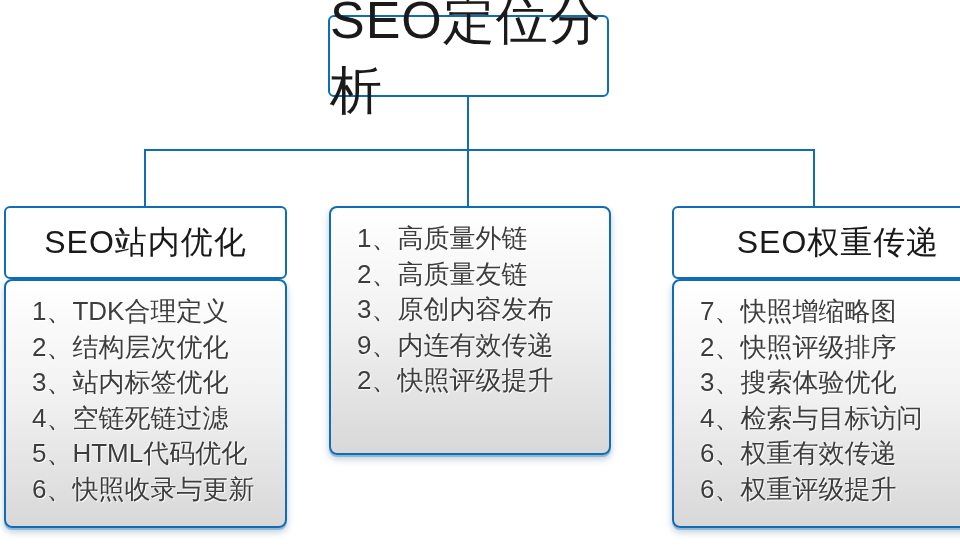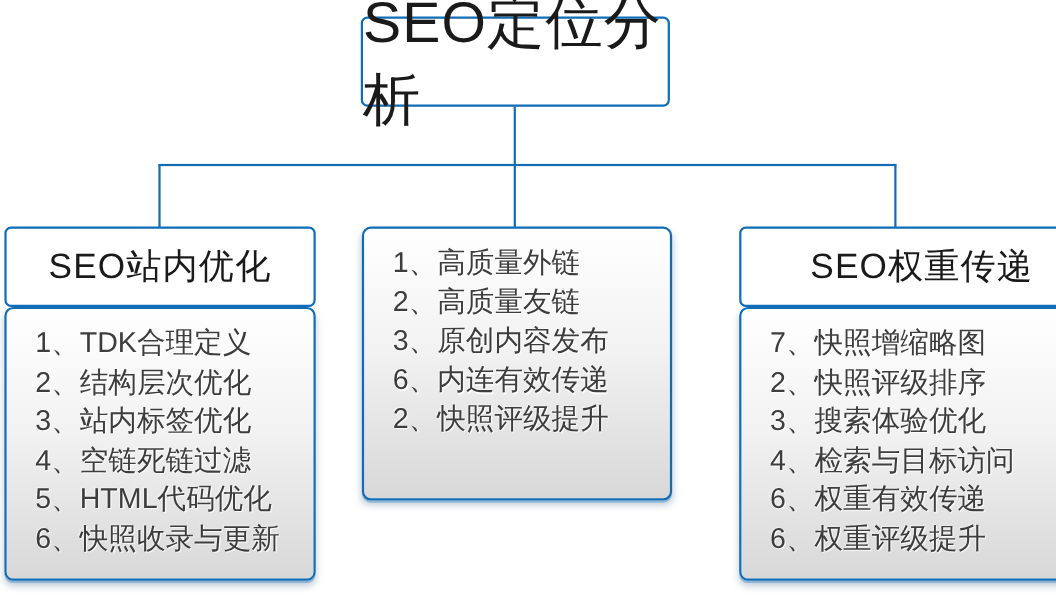--- a/index.html
+++ b/index.html
@@ -85,21 +85,21 @@
       <div class="item">5、HTML代码优化</div>
       <div class="item">6、快照收录与更新</div>
     </div>
   </div>
 
   <div class="column col-2">
     <div class="list-box">
       <div class="item">1、高质量外链</div>
       <div class="item">2、高质量友链</div>
       <div class="item">3、原创内容发布</div>
-      <div class="item">6、内连有效传递</div>
+      <div class="item">9、内连有效传递</div>
       <div class="item">2、快照评级提升</div>
     </div>
   </div>
 
   <div class="column col-3">
     <div class="header-box">
       <span>SEO权重传递</span>
     </div>
     <div class="list-box">
       <div class="item">7、快照增缩略图</div>

